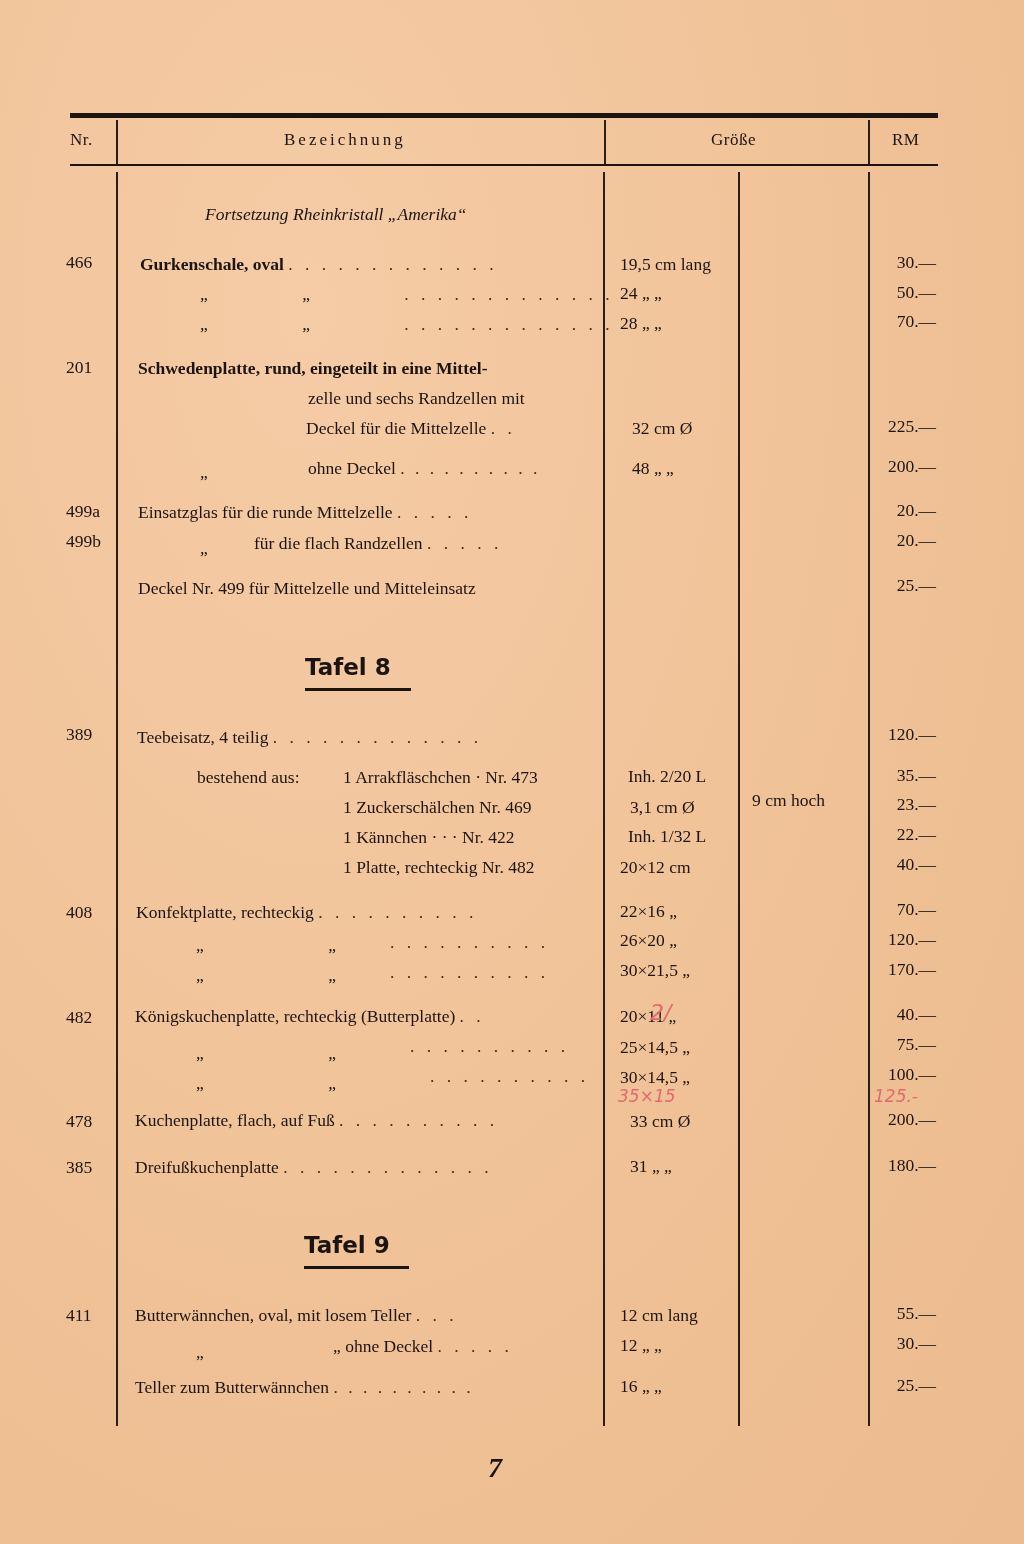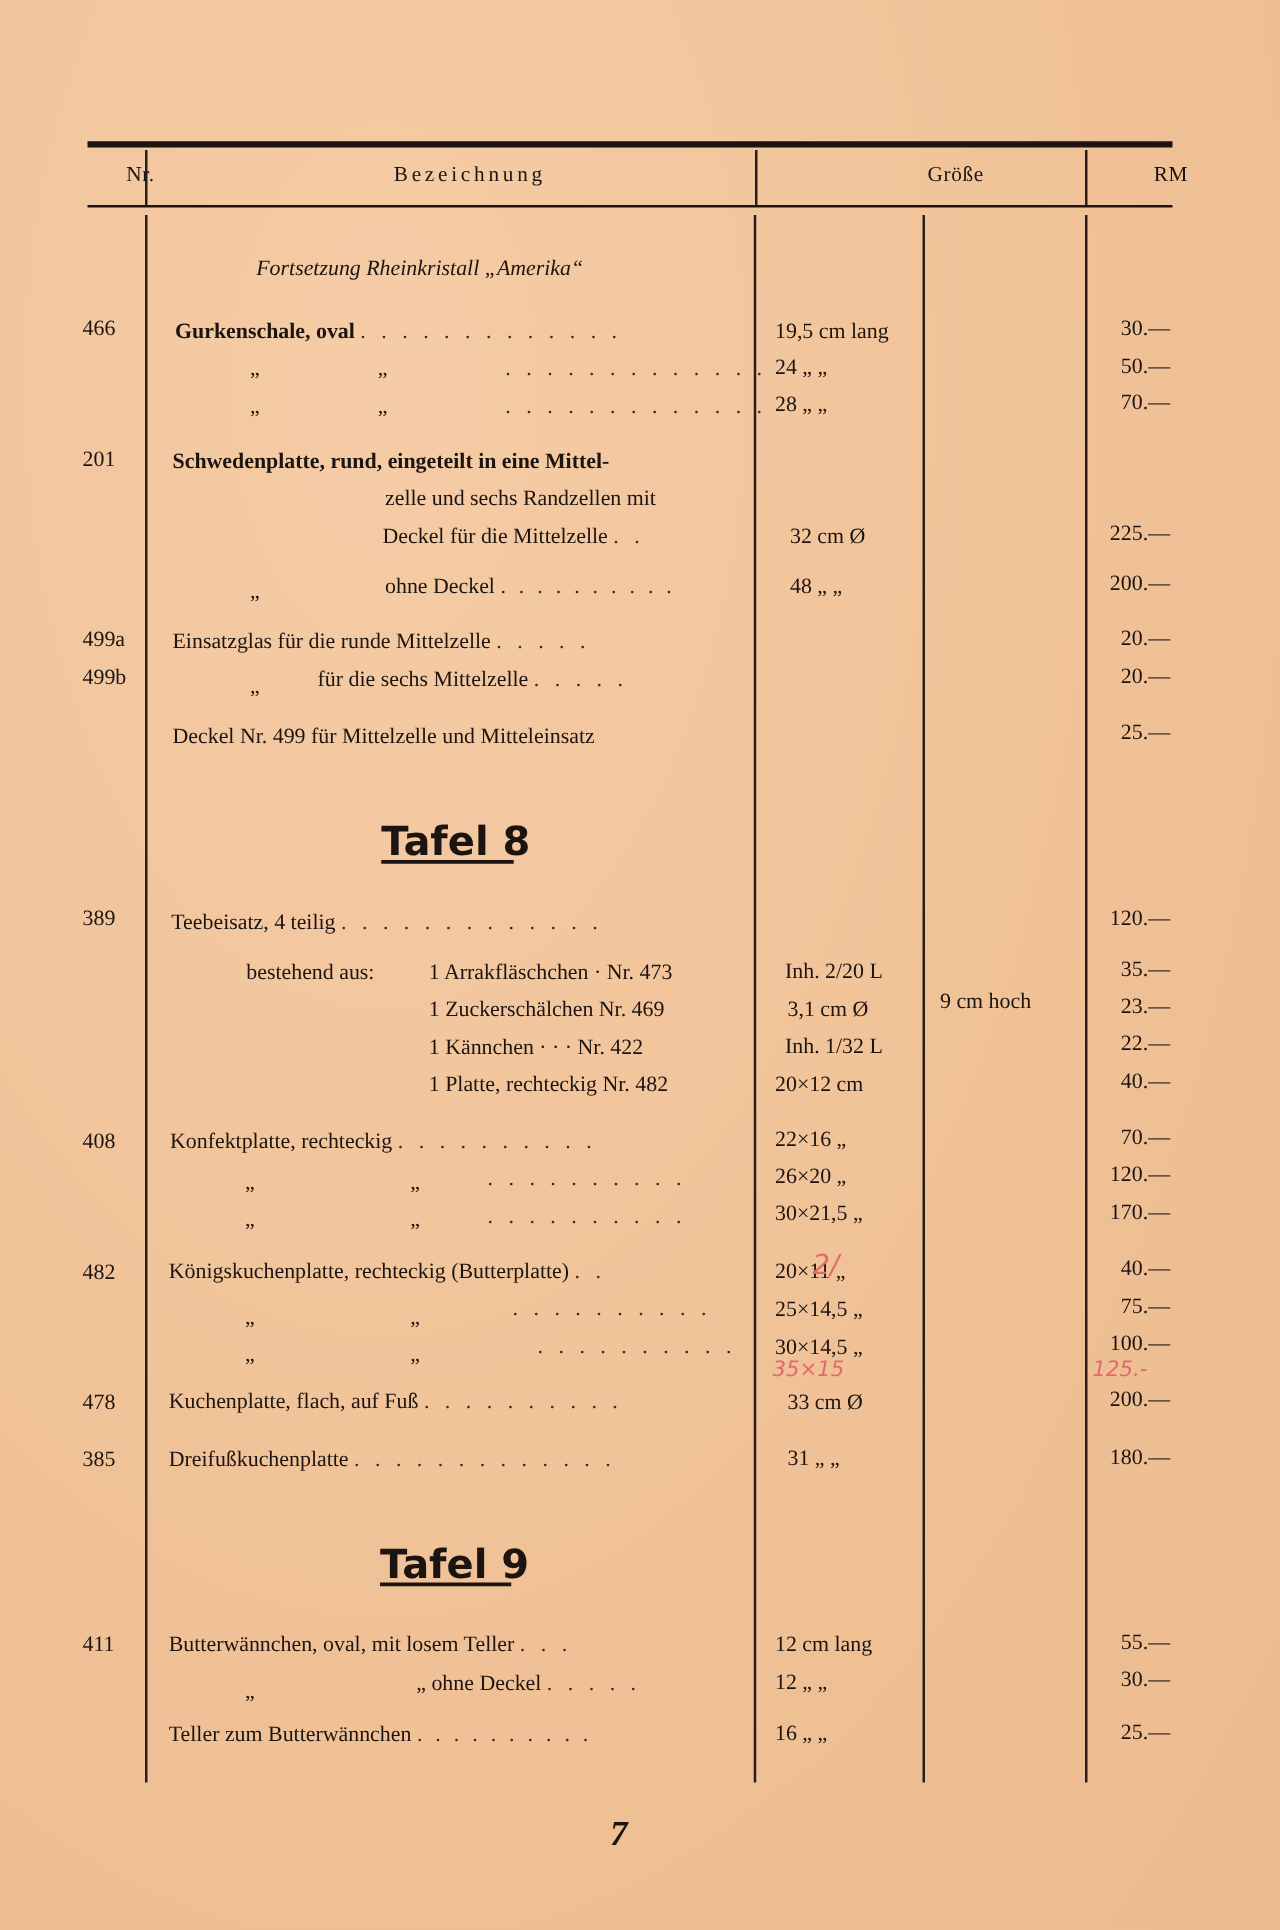--- a/index.html
+++ b/index.html
@@ -8,29 +8,29 @@
     background: #f2c49a;
     background-image: radial-gradient(ellipse at 30% 20%, #f5cca6 0%, #f0c196 60%, #ecbb8f 100%);
     font-family: "Liberation Serif", serif;
     color: #1c1410;
     position: relative;
     overflow: hidden;
   }
   .rule-top { position: absolute; left: 70px; top: 113px; width: 868px; height: 5px; background: #1c1410; }
   .rule-mid { position: absolute; left: 70px; top: 164px; width: 868px; height: 2px; background: #1c1410; }
   .vline { position: absolute; width: 2px; background: #2a1e18; }
-  .hdr { position: absolute; top: 130px; font-size: 17px; letter-spacing: 0.5px; margin-left: 31px; }
+  .hdr { position: absolute; top: 130px; font-size: 17px; letter-spacing: 0.5px; }
   .t { position: absolute; font-size: 17.5px; white-space: nowrap; line-height: 20px; }
   .nr { left: 66px; width: 40px; }
   .price { left: 860px; width: 76px; text-align: right; }
   .size { left: 620px; }
   .dots { letter-spacing: 4px; color: #3a2c22; }
   .b { font-weight: bold; }
   .it { font-style: italic; }
-  .tafel { position: absolute; font-family: "DejaVu Sans", sans-serif; font-weight: bold; font-size: 32px; }
+  .tafel { position: absolute; font-family: "DejaVu Sans", sans-serif; font-weight: bold; font-size: 23px; }
   .tafel-ul { position: absolute; height: 3px; background: #1c1410; }
   .hand { position: absolute; color: #e06a70; font-family: "DejaVu Sans", sans-serif; font-style: italic; font-size: 17px; }
   .pageno { position: absolute; left: 488px; top: 1452px; font-size: 28px; font-weight: bold; font-style: italic; }
 </style>
 </head>
 <body>
 
 <div class="rule-top"></div>
 <div class="rule-mid"></div>
 <div class="vline" style="left:116px;top:120px;height:44px"></div>
@@ -72,21 +72,21 @@
 <div class="t" style="left:308px;top:458px"><span>ohne Deckel</span> <span class="dots" style="letter-spacing:3px">. . . . . . . . . .</span></div>
 <div class="t size" style="left:632px;top:458px">48 „ „</div>
 <div class="t price" style="top:456px">200.—</div>
 
 <div class="t nr" style="top:501px">499a</div>
 <div class="t" style="left:138px;top:502px"><span>Einsatzglas für die runde Mittelzelle</span> <span class="dots">. . . . .</span></div>
 <div class="t price" style="top:500px">20.—</div>
 
 <div class="t nr" style="top:531px">499b</div>
 <div class="t" style="left:200px;top:538px">„</div>
-<div class="t" style="left:254px;top:533px"><span>für die sechs Mittelzelle</span> <span class="dots">. . . . .</span></div>
+<div class="t" style="left:254px;top:533px"><span>für die flach Randzellen</span> <span class="dots">. . . . .</span></div>
 <div class="t price" style="top:530px">20.—</div>
 
 <div class="t" style="left:138px;top:578px">Deckel Nr. 499 für Mittelzelle und Mitteleinsatz</div>
 <div class="t price" style="top:575px">25.—</div>
 
 <div class="tafel" style="left:305px;top:654px">Tafel 8</div>
 <div class="tafel-ul" style="left:305px;top:688px;width:106px"></div>
 
 <div class="t nr" style="top:724px">389</div>
 <div class="t" style="left:137px;top:727px"><span>Teebeisatz, 4 teilig</span> <span class="dots">. . . . . . . . . . . . .</span></div>

